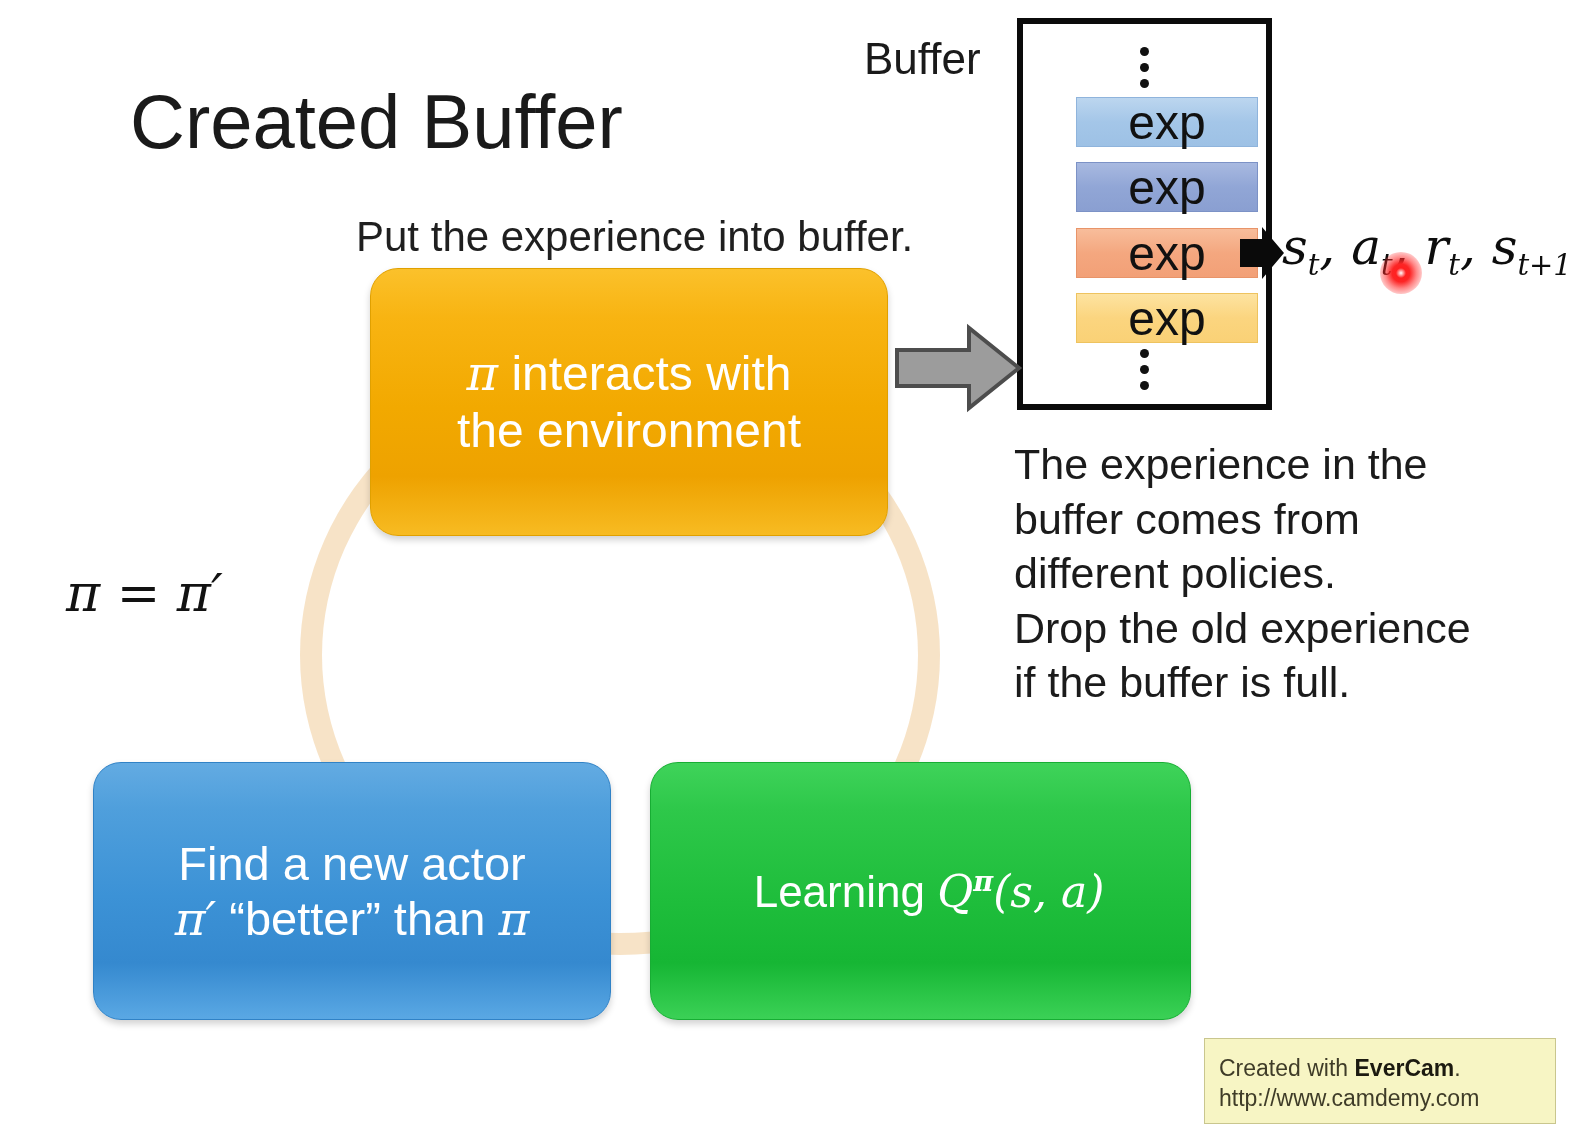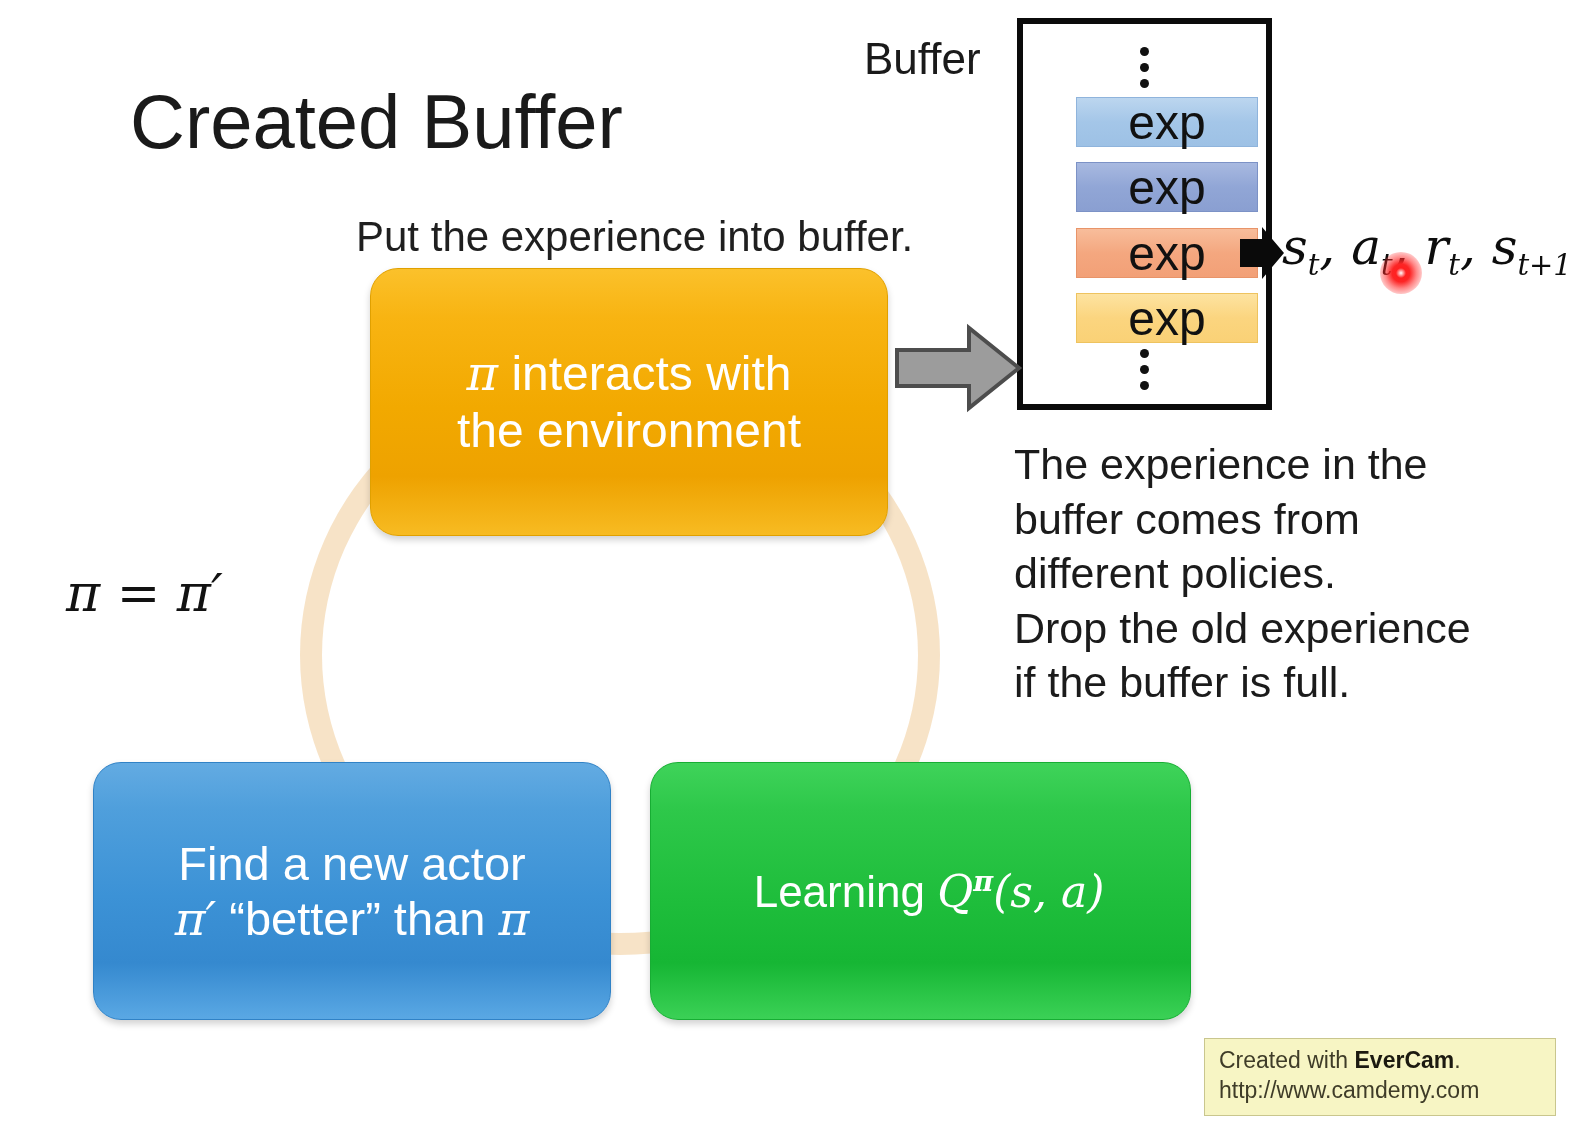--- a/index.html
+++ b/index.html
@@ -284,21 +284,21 @@
     margin-top: 9px;
   }
   #right-note .ln { white-space: nowrap; }
 
   
   #watermark {
     position: absolute;
     left: 1204px;
     top: 1038px;
     width: 352px;
-    padding: 7px 12px 9px 14px;
+    padding: 15px 12px 9px 14px;
     background: #f7f5c4;
     border: 1px solid #c9c68e;
     box-sizing: border-box;
     font-size: 23px;
     line-height: 1.3;
     color: #3f3c28;
     z-index: 8;
   }
   #watermark b { font-weight: 700; color: #1c1a10; }
 </style>

